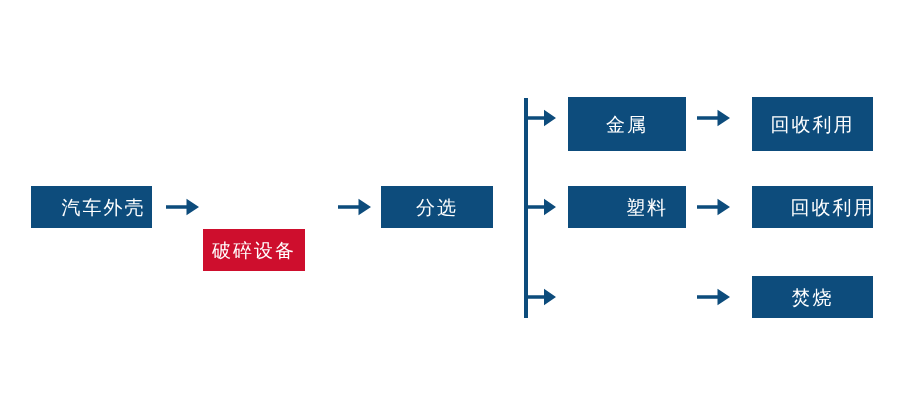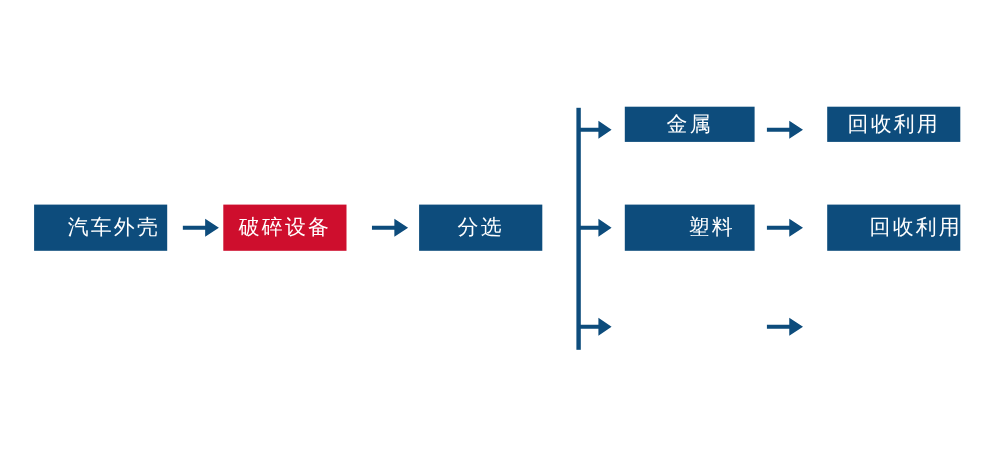--- a/index.html
+++ b/index.html
@@ -30,29 +30,29 @@
     font-weight: 400;
     box-sizing: border-box;
     white-space: nowrap;
   }
   .node.blue  { background: #0d4c7c; }
   .node.red   { background: #ce0e2d; }
 
   
   .row-main { top: 186px; height: 42px; }
   .n-shell   { left: 31px;  width: 121px; padding-left: 24px; }
-  .n-crusher { left: 203px; width: 112px; }
+  .n-crusher { left: 203px; width: 102px; margin-top: 43px; }
   .n-sort    { left: 381px; width: 112px; }
 
   
   .col-a { left: 568px; width: 118px; }
   
   .col-b { left: 752px; width: 121px; }
 
-  .row-1 { top: 97px;  height: 32px; }
+  .row-1 { top: 97px;  height: 54px; }
   .row-2 { top: 186px; height: 42px; padding-left: 40px; }
   .row-3 { top: 276px; height: 42px; }
 
   
   .arrow {
     position: absolute;
     width: 34px;
     height: 26px;
   }
   .arrow svg { display: block; width: 34px; height: 26px; }
@@ -145,14 +145,15 @@
 
   <div class="node blue row-2 col-b">回收利用</div>
 
 
   <div class="arrow a-mid3">
     <svg viewBox="0 0 34 26" xmlns="http://www.w3.org/2000/svg">
       <path d="M0 11.2 h20.5 v-6.4 L33 13 l-12.5 8.2 v-6.4 H0 Z" fill="#0d4c7c"></path>
     </svg>
   </div>
 
+  <div class="node blue row-3 col-b">焚烧</div>
 
 </div>
 
 </body></html>

